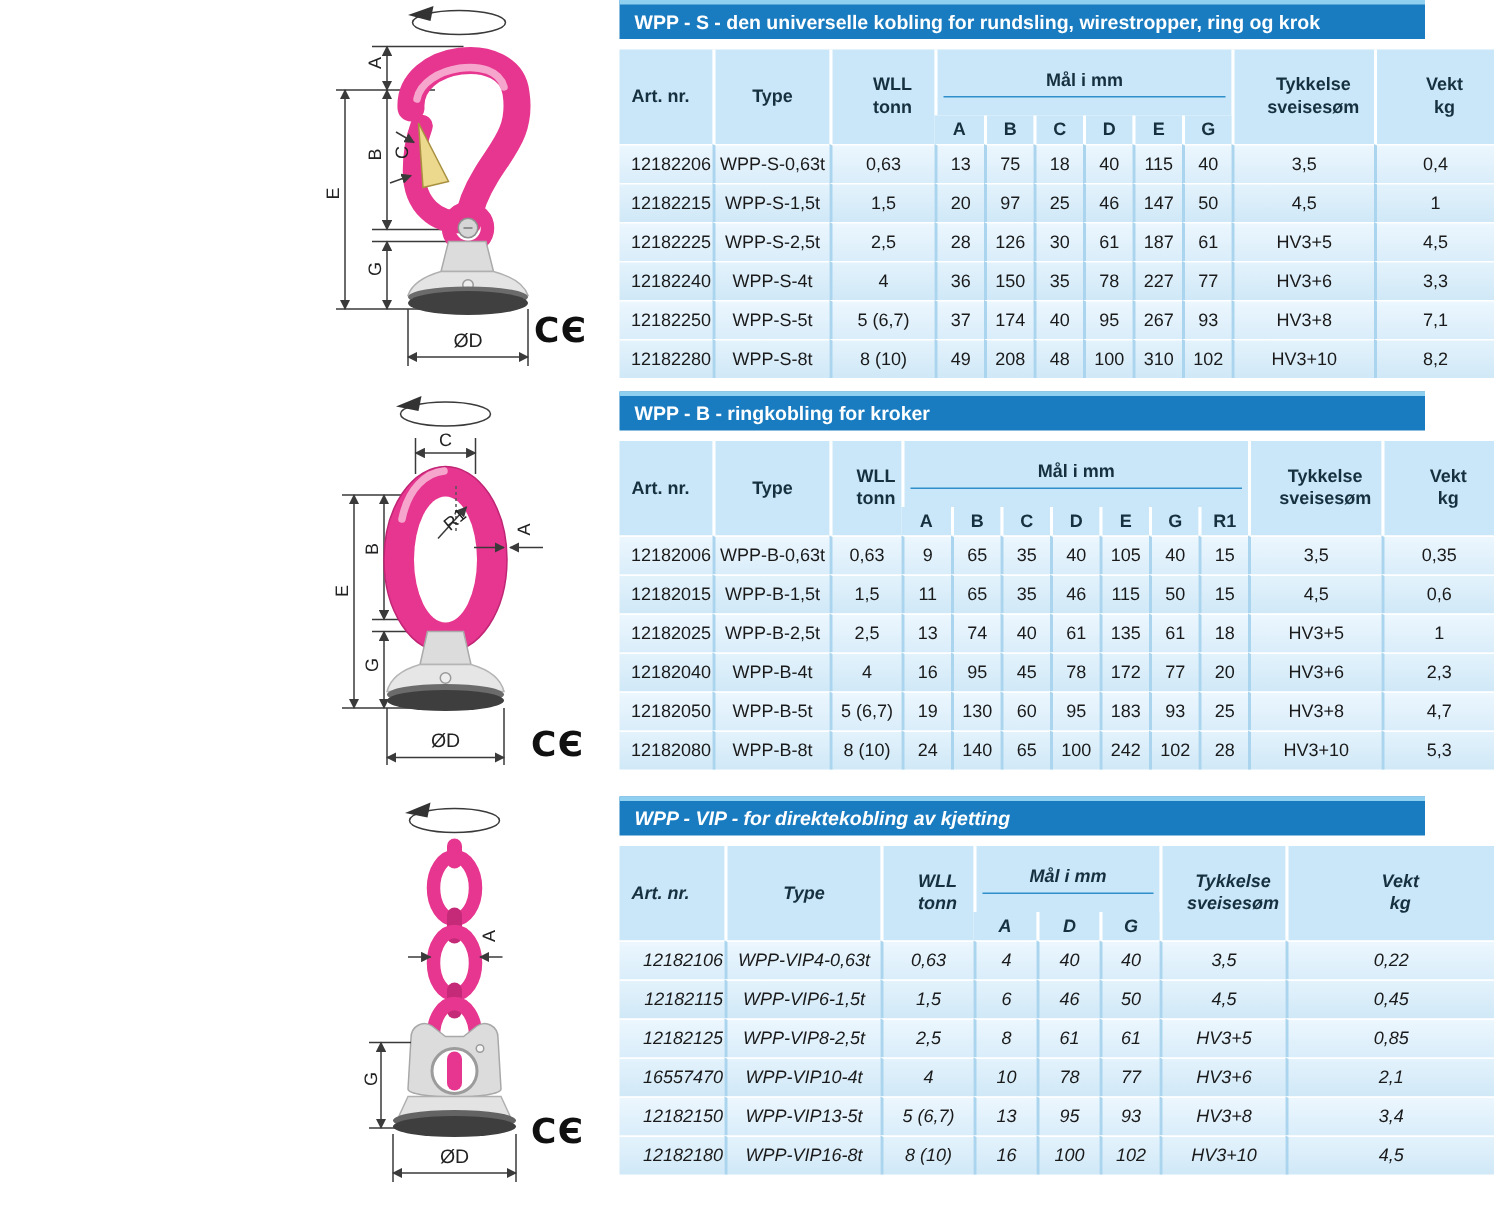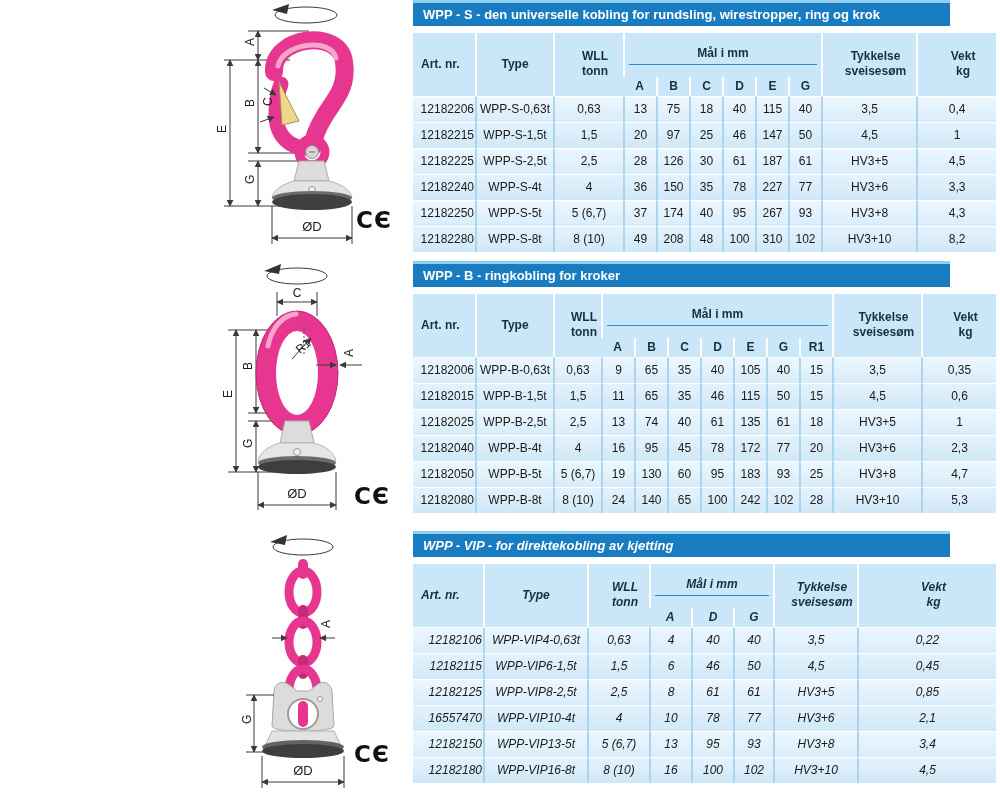--- a/index.html
+++ b/index.html
@@ -307,21 +307,21 @@
             <td>12182250</td>
             <td>WPP-S-5t</td>
             <td>5 (6,7)</td>
             <td>37</td>
             <td>174</td>
             <td>40</td>
             <td>95</td>
             <td>267</td>
             <td>93</td>
             <td>HV3+8</td>
-            <td>4,3</td>
+            <td>7,1</td>
           </tr>
           <tr>
             <td>12182280</td>
             <td>WPP-S-8t</td>
             <td>8 (10)</td>
             <td>49</td>
             <td>208</td>
             <td>48</td>
             <td>100</td>
             <td>310</td>

